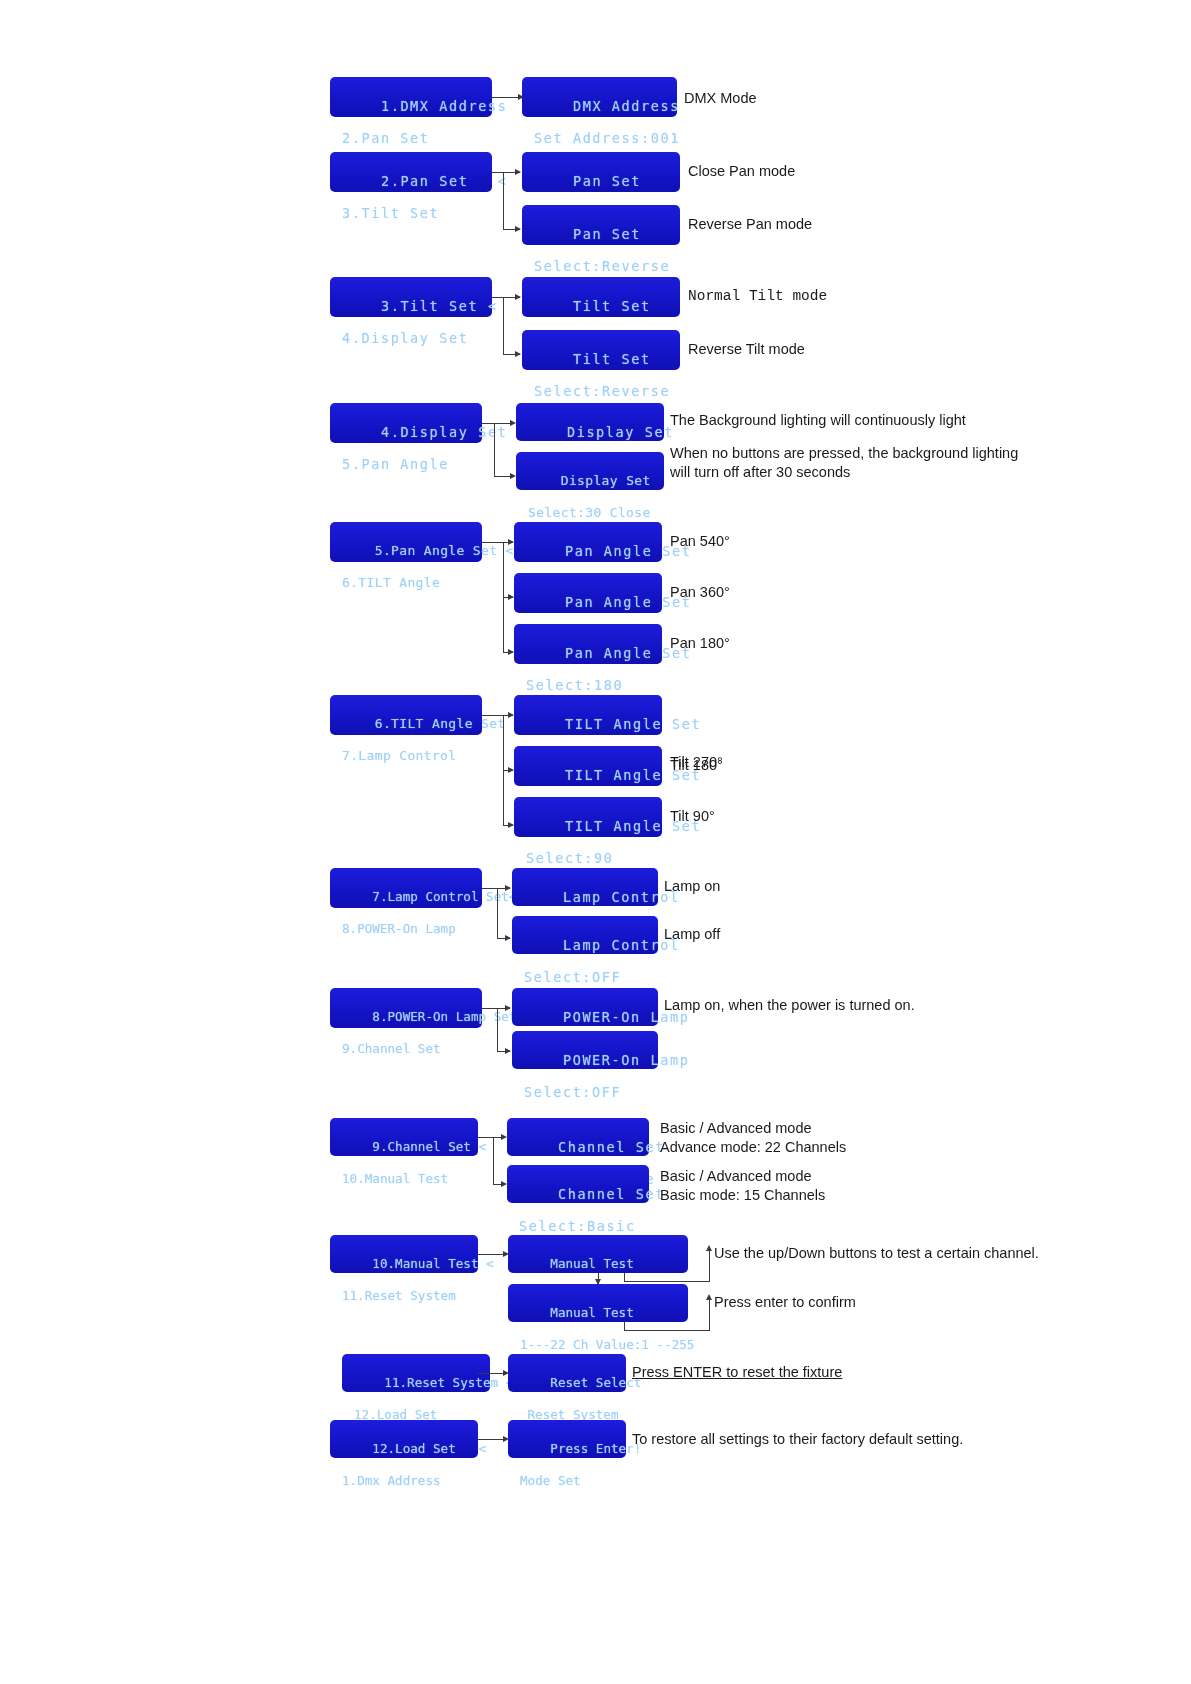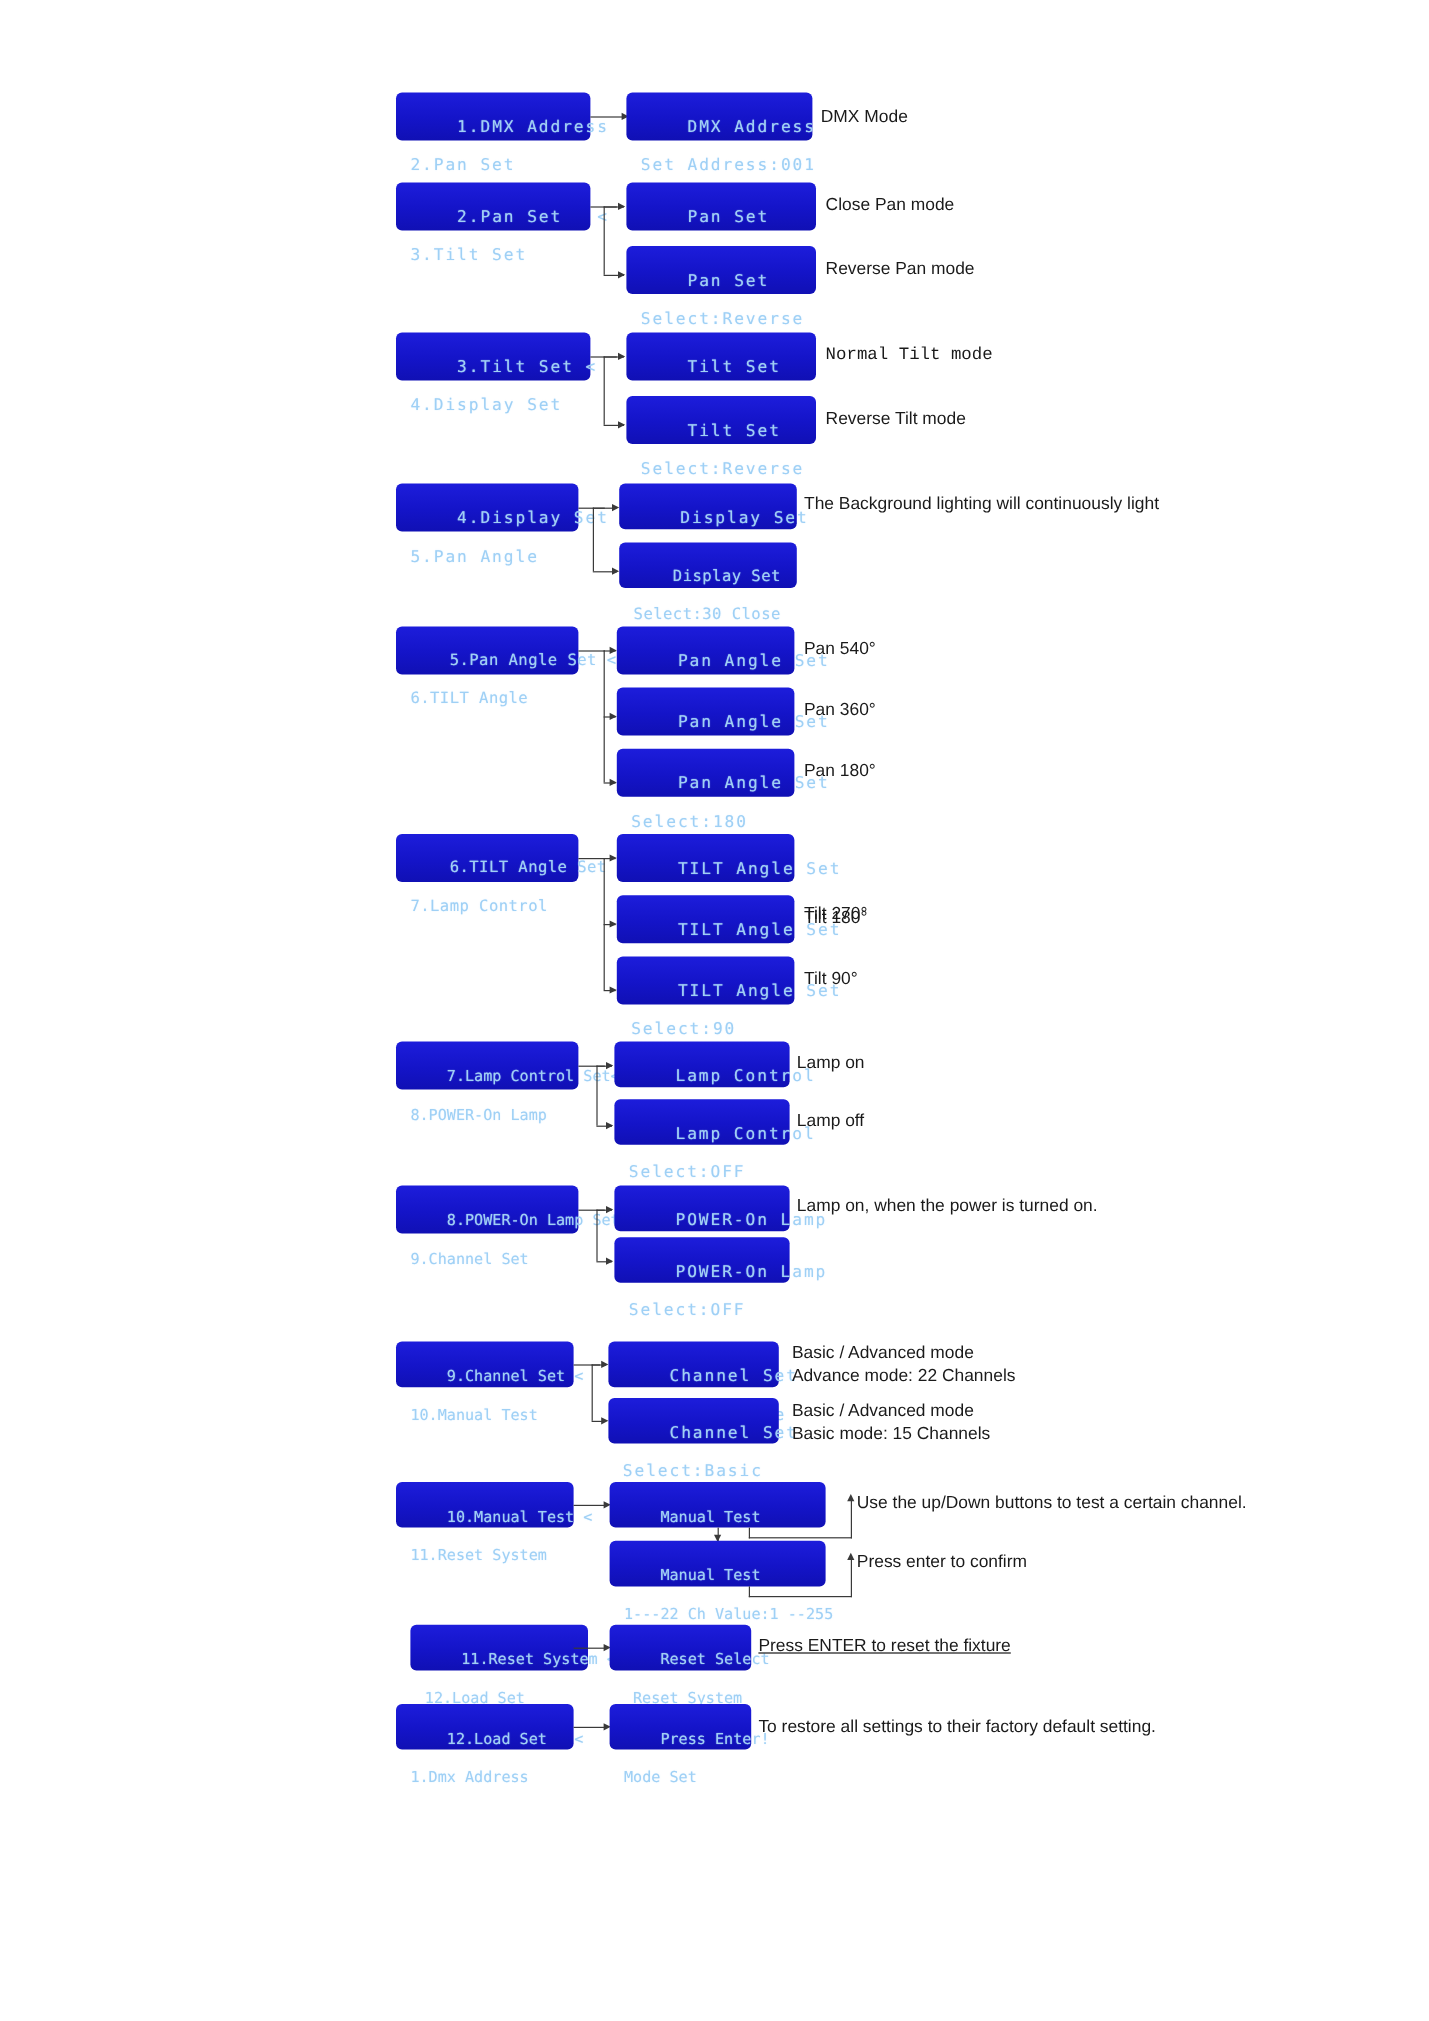--- a/index.html
+++ b/index.html
@@ -160,20 +160,22 @@
   <div class="lcd" style="left:516px; top:403px; width:148px; height:38px;">
     <span class="l1">Display Set</span>
     <span class="l2">Select:Bright</span>
   </div>
   <div class="note" style="left:670px; top:411px; width:400px;">The Background lighting will continuously light</div>
 
   <div class="lcd tight" style="left:516px; top:452px; width:148px; height:38px;">
     <span class="l1">Display Set</span>
     <span class="l2">Select:30 Close</span>
   </div>
+  <div class="note" style="left:670px; top:444px; width:400px;">When no buttons are pressed, the background lighting
+will turn off after 30 seconds</div>
 
   <div class="lcd tight" style="left:330px; top:522px; width:152px; height:40px;">
     <span class="l1">5.Pan Angle Set &lt;</span>
     <span class="l2">6.TILT Angle</span>
   </div>
   <div class="ln h" style="left:482px; top:542px; width:22px;"></div>
   <div class="ln v" style="left:503px; top:542px; height:110px;"></div>
   <div class="ln h" style="left:503px; top:542px; width:10px;"></div>
   <div class="arrow" style="left:508px; top:538.5px;"></div>
   <div class="ln h" style="left:503px; top:597px; width:10px;"></div>

